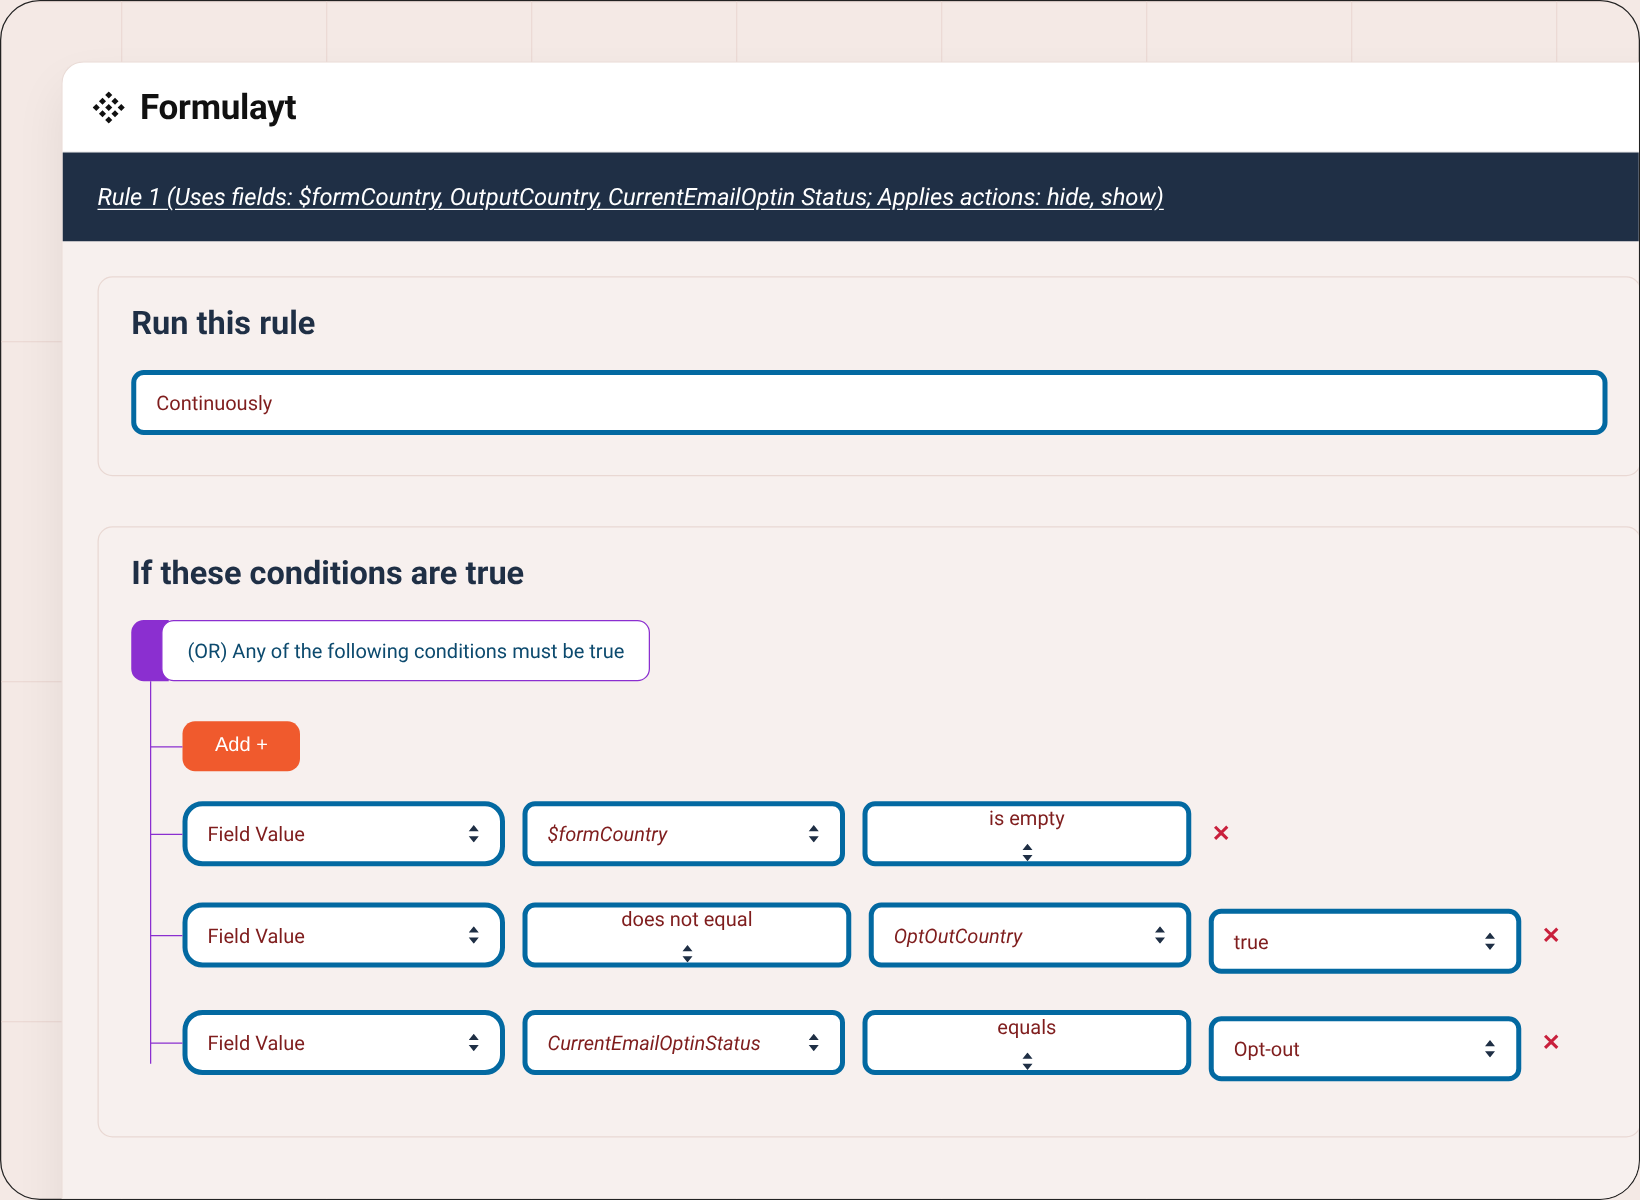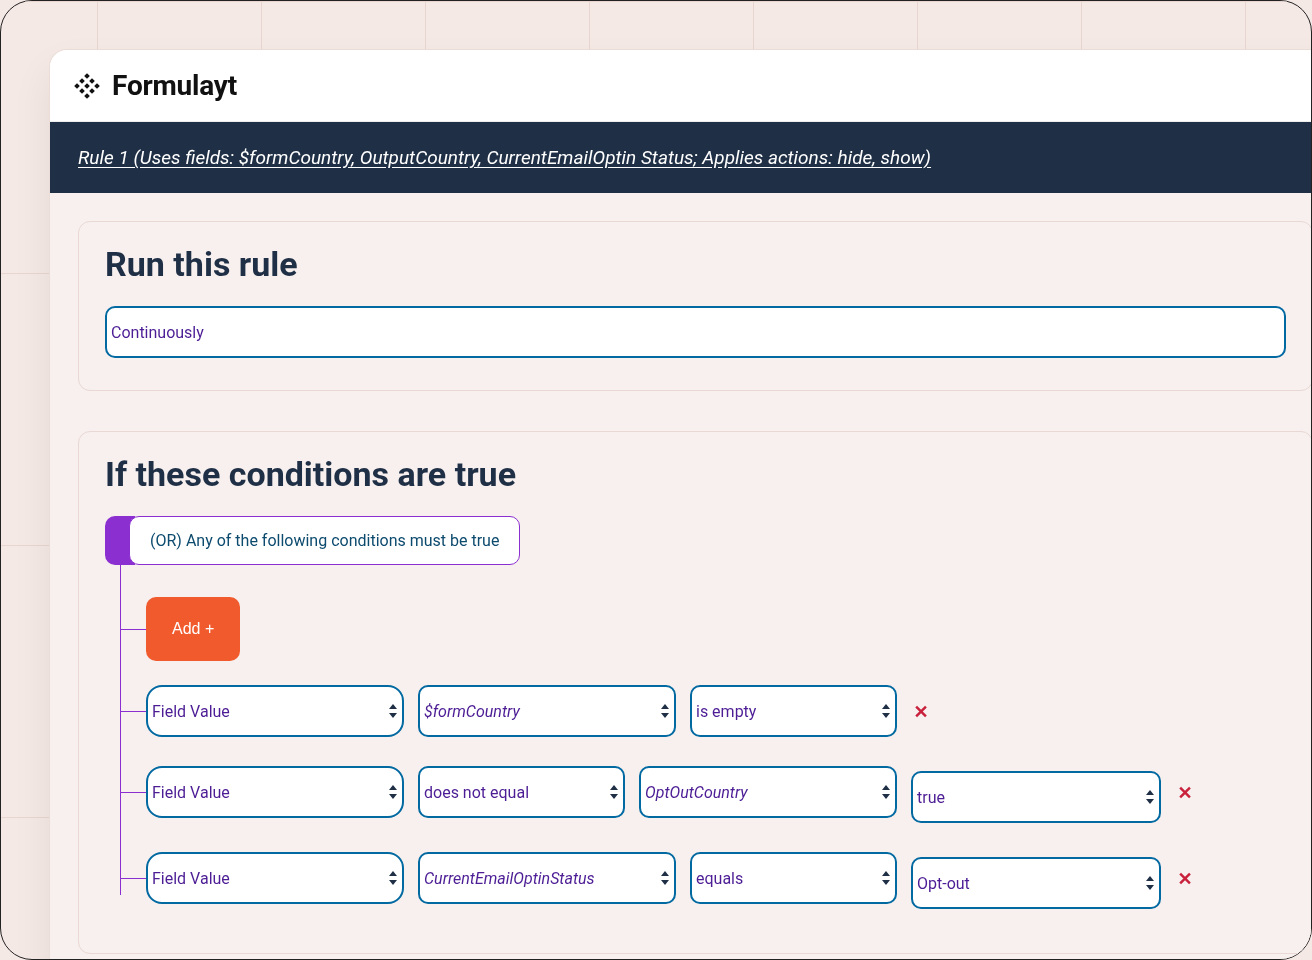--- a/index.html
+++ b/index.html
@@ -104,38 +104,38 @@
     gap: 40px;
   }
 
   .card {
     border: 1px solid var(--panel-border);
     border-radius: 12px;
     background: #f7f0ee;
     padding: 22px 26px 32px 26px;
   }
   .card-title {
-    font-size: 34px;
+    font-size: 26px;
     font-weight: 700;
     color: var(--navy);
     margin: 0 0 22px 0;
   }
 
   
   .select {
     display: flex;
     align-items: center;
     justify-content: space-between;
     background: var(--white);
-    border: 2px solid #0369a1;
+    border: 4px solid #0369a1;
     border-radius: 10px;
-    padding: 0 4px;
+    padding: 0 16px;
     height: 52px;
     font-size: 16px;
-    color: #4c1d95;
+    color: #7f1d1d;
     cursor: pointer;
   }
   .select .chev {
     display: inline-flex;
     flex-direction: column;
     line-height: 0;
   }
   .select .chev svg { display: block; }
 
   .run-select { width: 100%; }
@@ -202,33 +202,33 @@
     width: 26px;
     border-top: 1px solid var(--purple);
   }
   
 
   .add-btn {
     background: var(--orange);
     color: #fff;
     border: none;
     border-radius: 10px;
-    height: 64px;
+    height: 40px;
     padding: 0 26px;
     font-size: 16px;
     font-weight: 500;
     cursor: pointer;
   }
 
   .cond-select {
     flex-shrink: 0;
   }
   .cond-select.type { width: 258px; border-radius: 16px; }
   .cond-select.field { width: 258px; font-style: italic; }
-  .cond-select.op { width: 207px; }
+  .cond-select.op { width: 263px; flex-direction: column; }
   .cond-select.value { width: 250px; margin-top: 10px; }
 
   .delete-x {
     color: var(--red);
     font-size: 18px;
     font-weight: 700;
     width: 20px;
     text-align: center;
     cursor: pointer;
     user-select: none;

